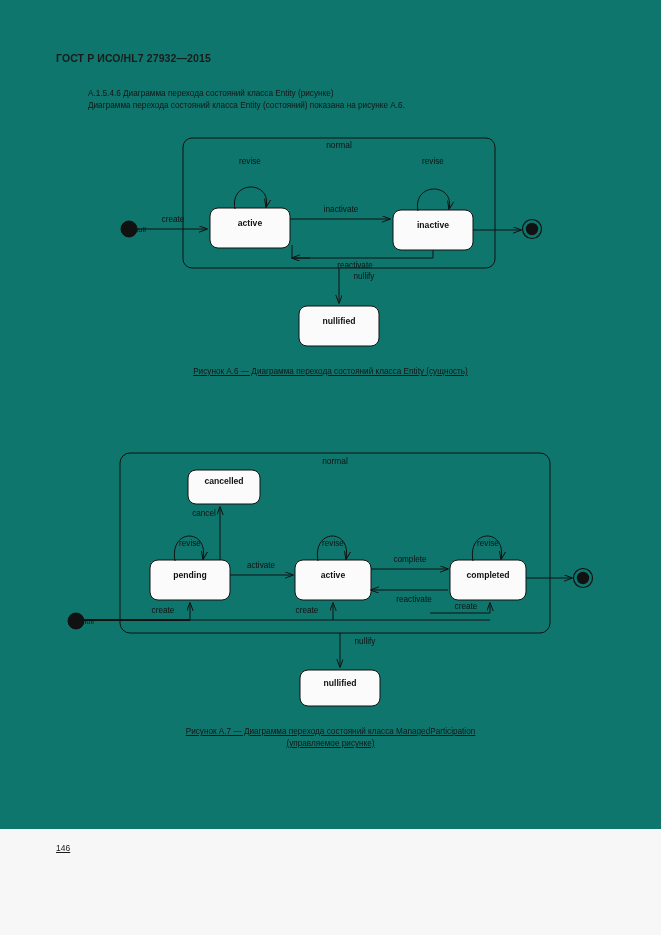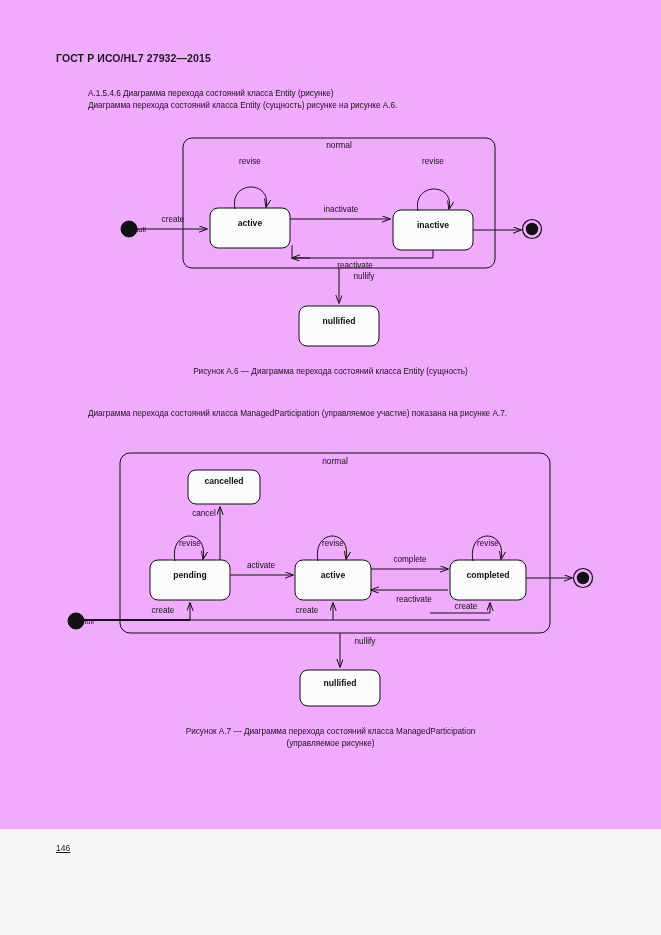--- a/index.html
+++ b/index.html
@@ -13,21 +13,21 @@
     font-family: "Liberation Sans", sans-serif;
     color: #1a1a1a;
     position: relative;
     overflow: hidden;
   }
   .page {
     position: absolute;
     left: 0; top: 0;
     width: 661px;
     height: 829px;
-    background: #f0abfc;
+    background: #0f766e;
   }
   .doc-header {
     position: absolute;
     left: 56px;
     top: 52px;
     font-size: 10.5px;
     font-weight: bold;
     letter-spacing: 0.1px;
     white-space: nowrap;
   }
@@ -42,20 +42,21 @@
   .sec2 { left: 88px; top: 408px; }
   .para .line { display: block; }
   .caption {
     position: absolute;
     font-size: 8.2px;
     line-height: 12px;
     text-align: center;
     width: 100%;
     left: 0;
     color: #141414;
+    text-decoration: underline;
   }
   .cap1 { top: 366px; }
   .cap2 { top: 726px; }
   .cap2 .l2 { display: block; }
   .page-number {
     position: absolute;
     left: 56px;
     top: 843px;
     font-size: 8.5px;
     color: #1a1a1a;
@@ -79,21 +80,21 @@
 </style>
 </head>
 <body>
 
 <div class="page">
 
   <div class="doc-header">ГОСТ Р ИСО/HL7 27932—2015</div>
 
   <div class="para sec1">
     <span class="line">А.1.5.4.6 Диаграмма перехода состояний класса Entity (рисунке)</span>
-    <span class="line">Диаграмма перехода состояний класса Entity (сущность) рисунке на рисунке А.6.</span>
+    <span class="line">Диаграмма перехода состояний класса Entity (состояний) показана на рисунке А.6.</span>
   </div>
 
   <div class="diagram" id="diagram-entity">
     <svg width="661" height="370" viewBox="0 0 661 370">
       <defs>
         <marker id="ah" markerWidth="9" markerHeight="9" refX="8" refY="3.2" orient="auto">
           <path d="M0,0 L8.5,3.2 L0,6.4" fill="none" stroke="#111" stroke-width="1"></path>
         </marker>
         <marker id="ah2" markerWidth="9" markerHeight="9" refX="8" refY="3.2" orient="auto">
           <path d="M0,0 L8.5,3.2 L0,6.4" fill="none" stroke="#111" stroke-width="1"></path>
@@ -136,21 +137,20 @@
       <text class="tr-label" x="364" y="279">nullify</text>
 
       <rect class="box" x="299" y="306" rx="8" ry="8" width="80" height="40"></rect>
       <text class="st-label" x="339" y="324">nullified</text>
     </svg>
   </div>
 
   <div class="caption cap1">Рисунок А.6 — Диаграмма перехода состояний класса Entity (сущность)</div>
 
   <div class="para sec2">
-    <span class="line">Диаграмма перехода состояний класса ManagedParticipation (управляемое участие) показана на рисунке А.7.</span>
   </div>
 
   <div class="diagram" id="diagram-managed">
     <svg width="661" height="720" viewBox="0 0 661 720">
 
       <rect class="composite" x="120" y="453" rx="10" ry="10" width="430" height="180"></rect>
       <text class="comp-label" x="335" y="464">normal</text>
 
       <rect class="box" x="188" y="470" rx="8" ry="8" width="72" height="34"></rect>
       <text class="st-label" x="224" y="484">cancelled</text>

